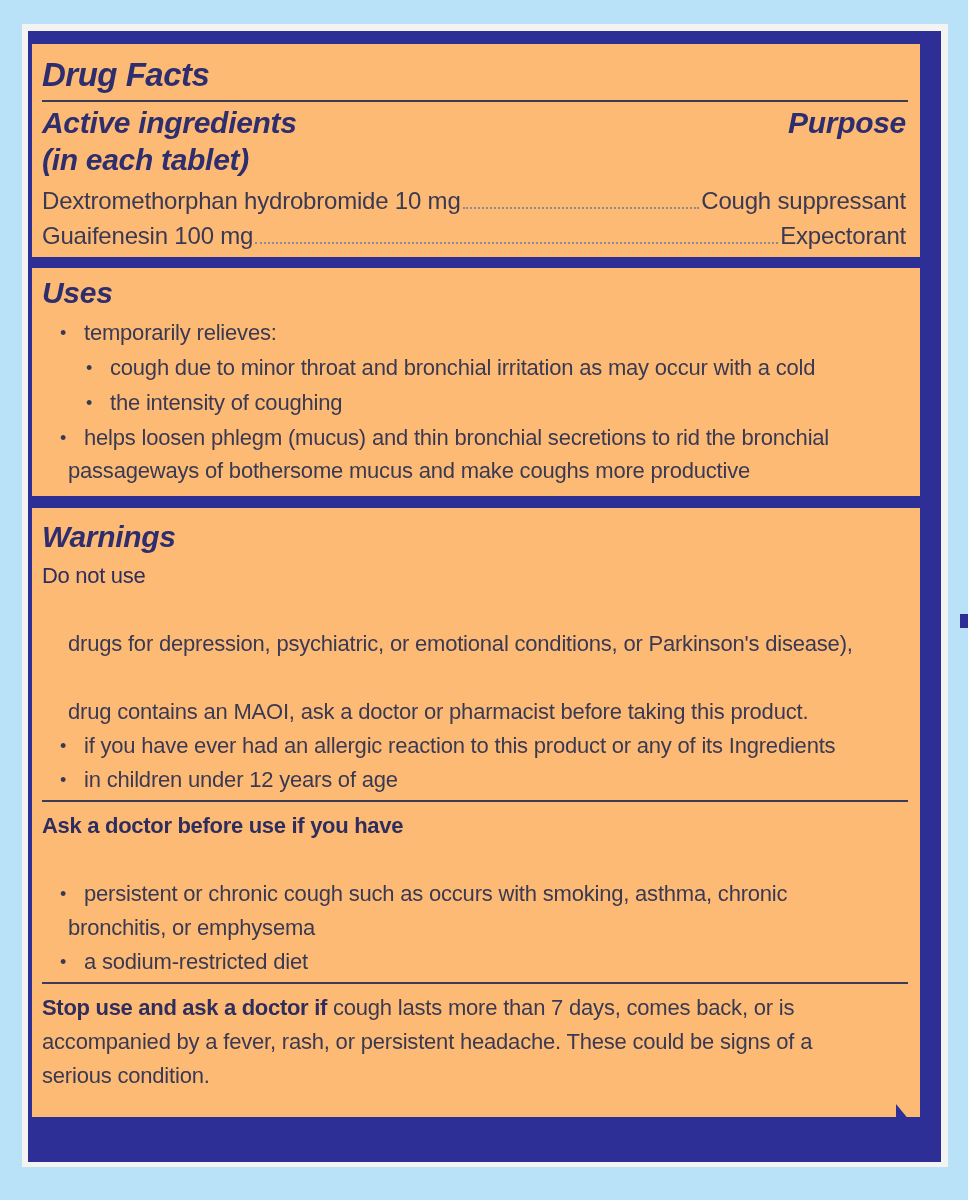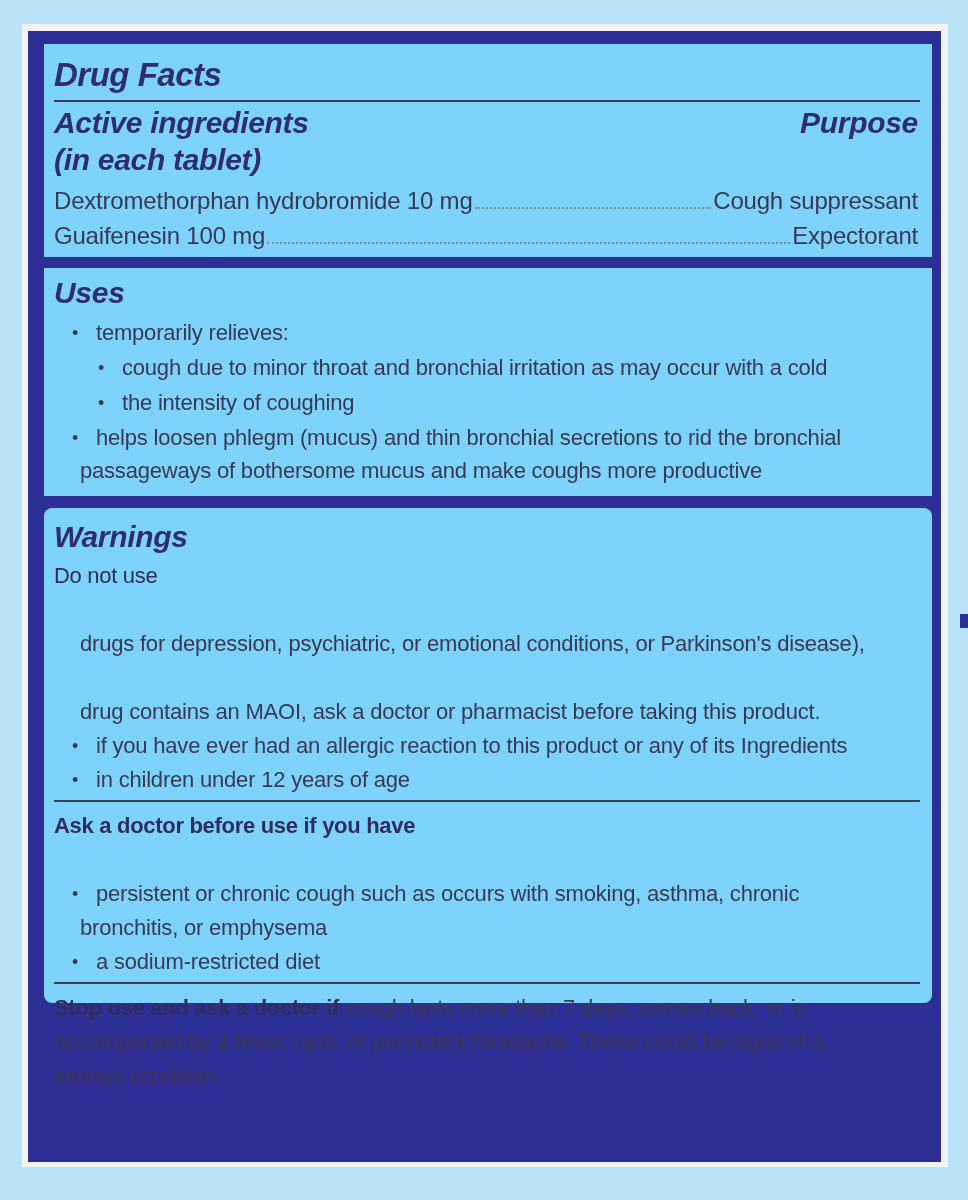--- a/index.html
+++ b/index.html
@@ -17,27 +17,27 @@
     background: #f3f3f1;
   }
   .frame {
     position: absolute;
     left: 28px; top: 31px;
     width: 913px; height: 1131px;
     background: #2e2f96;
   }
   .panel {
     position: absolute;
-    left: 44px;
+    left: 32px;
     width: 888px;
-    background: #7dd3fc;
+    background: #fdba74;
   }
   #panel-active { top: 44px; height: 213px; }
   #panel-uses { top: 268px; height: 228px; }
-  #panel-warn { top: 508px; height: 495px; border-radius: 8px; }
+  #panel-warn { top: 508px; height: 609px; }
 
   .abs { position: absolute; white-space: nowrap; }
 
   .h-title {
     font-style: italic; font-weight: bold;
     color: #2e2d6e;
     font-size: 33px;
     letter-spacing: -0.5px;
   }
   .h-sub {

